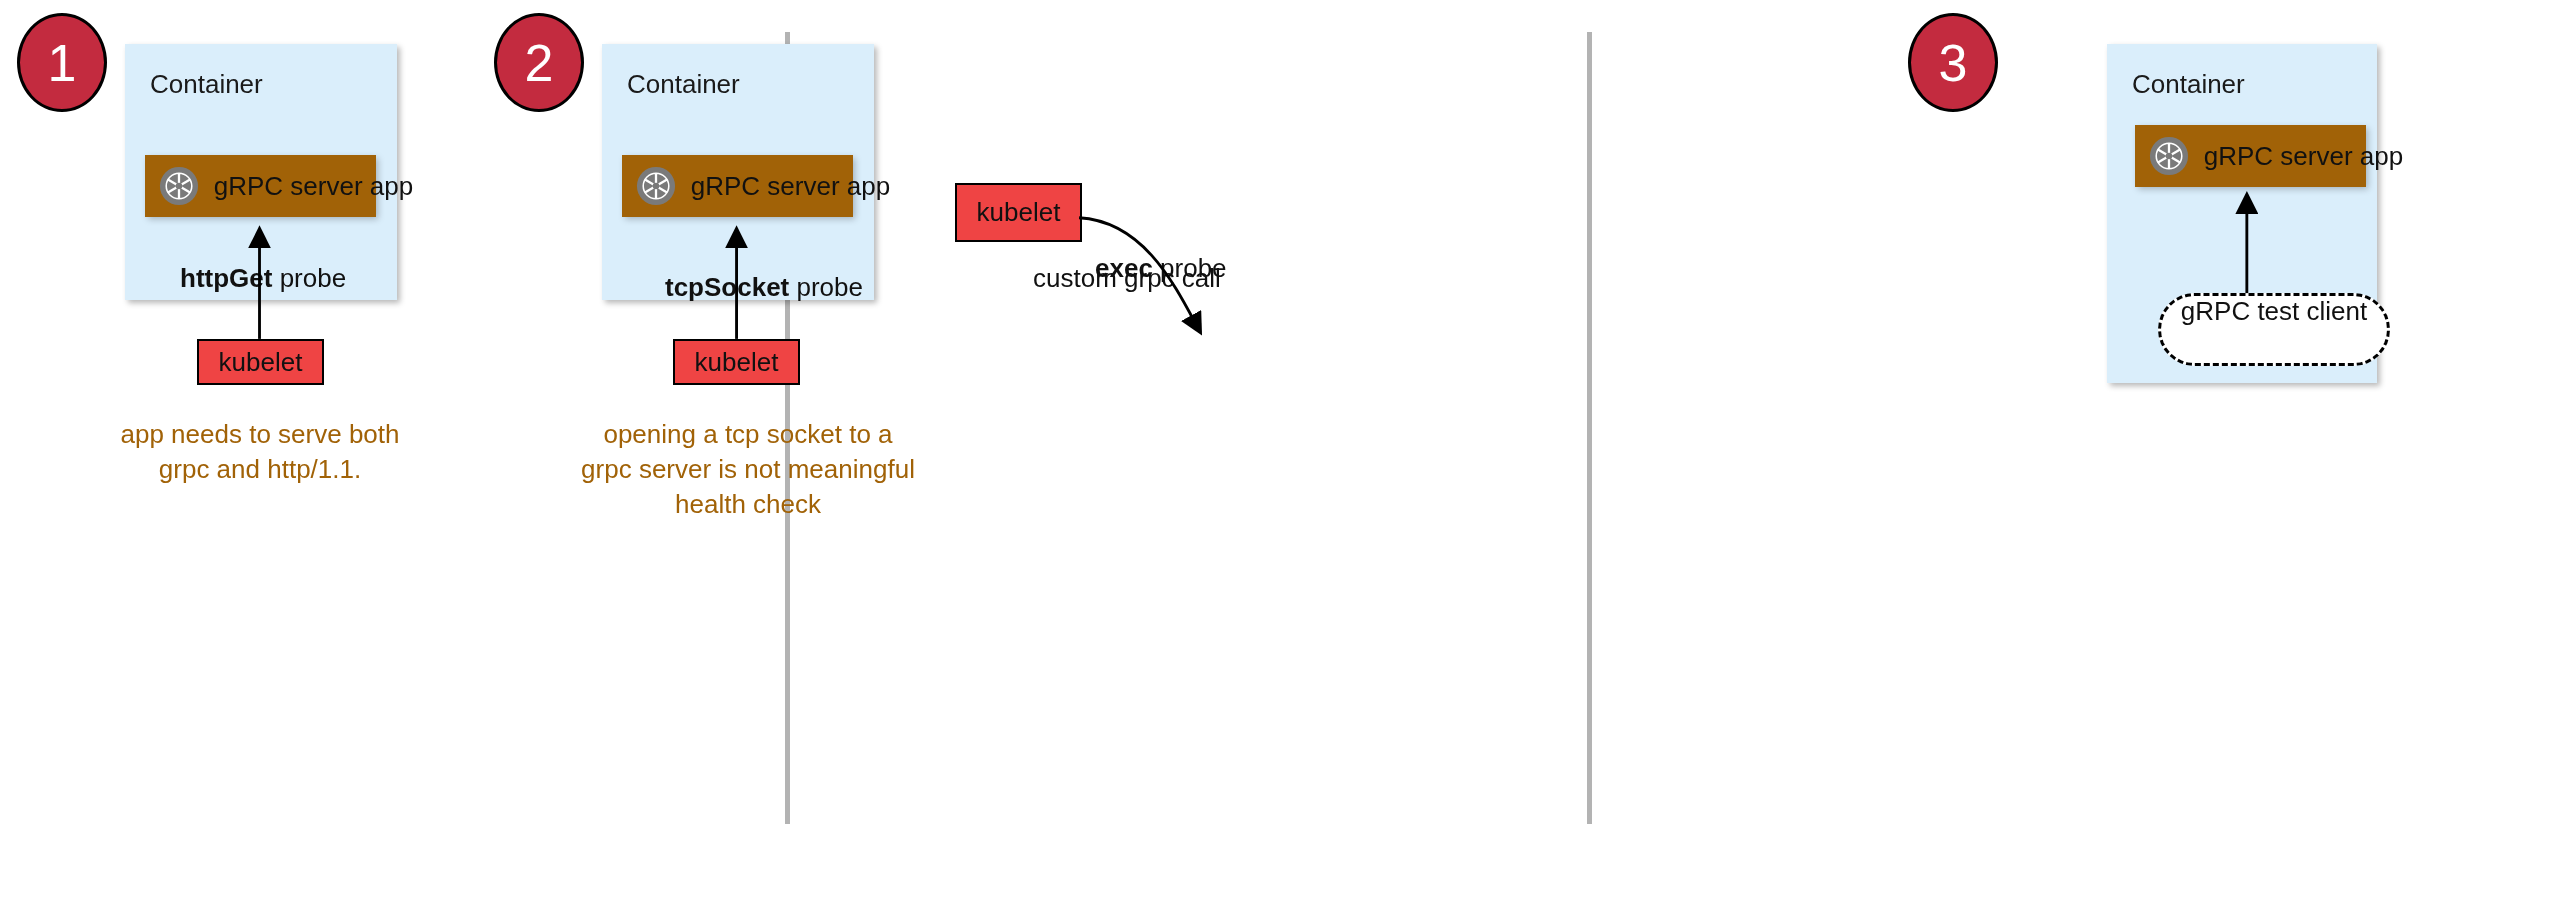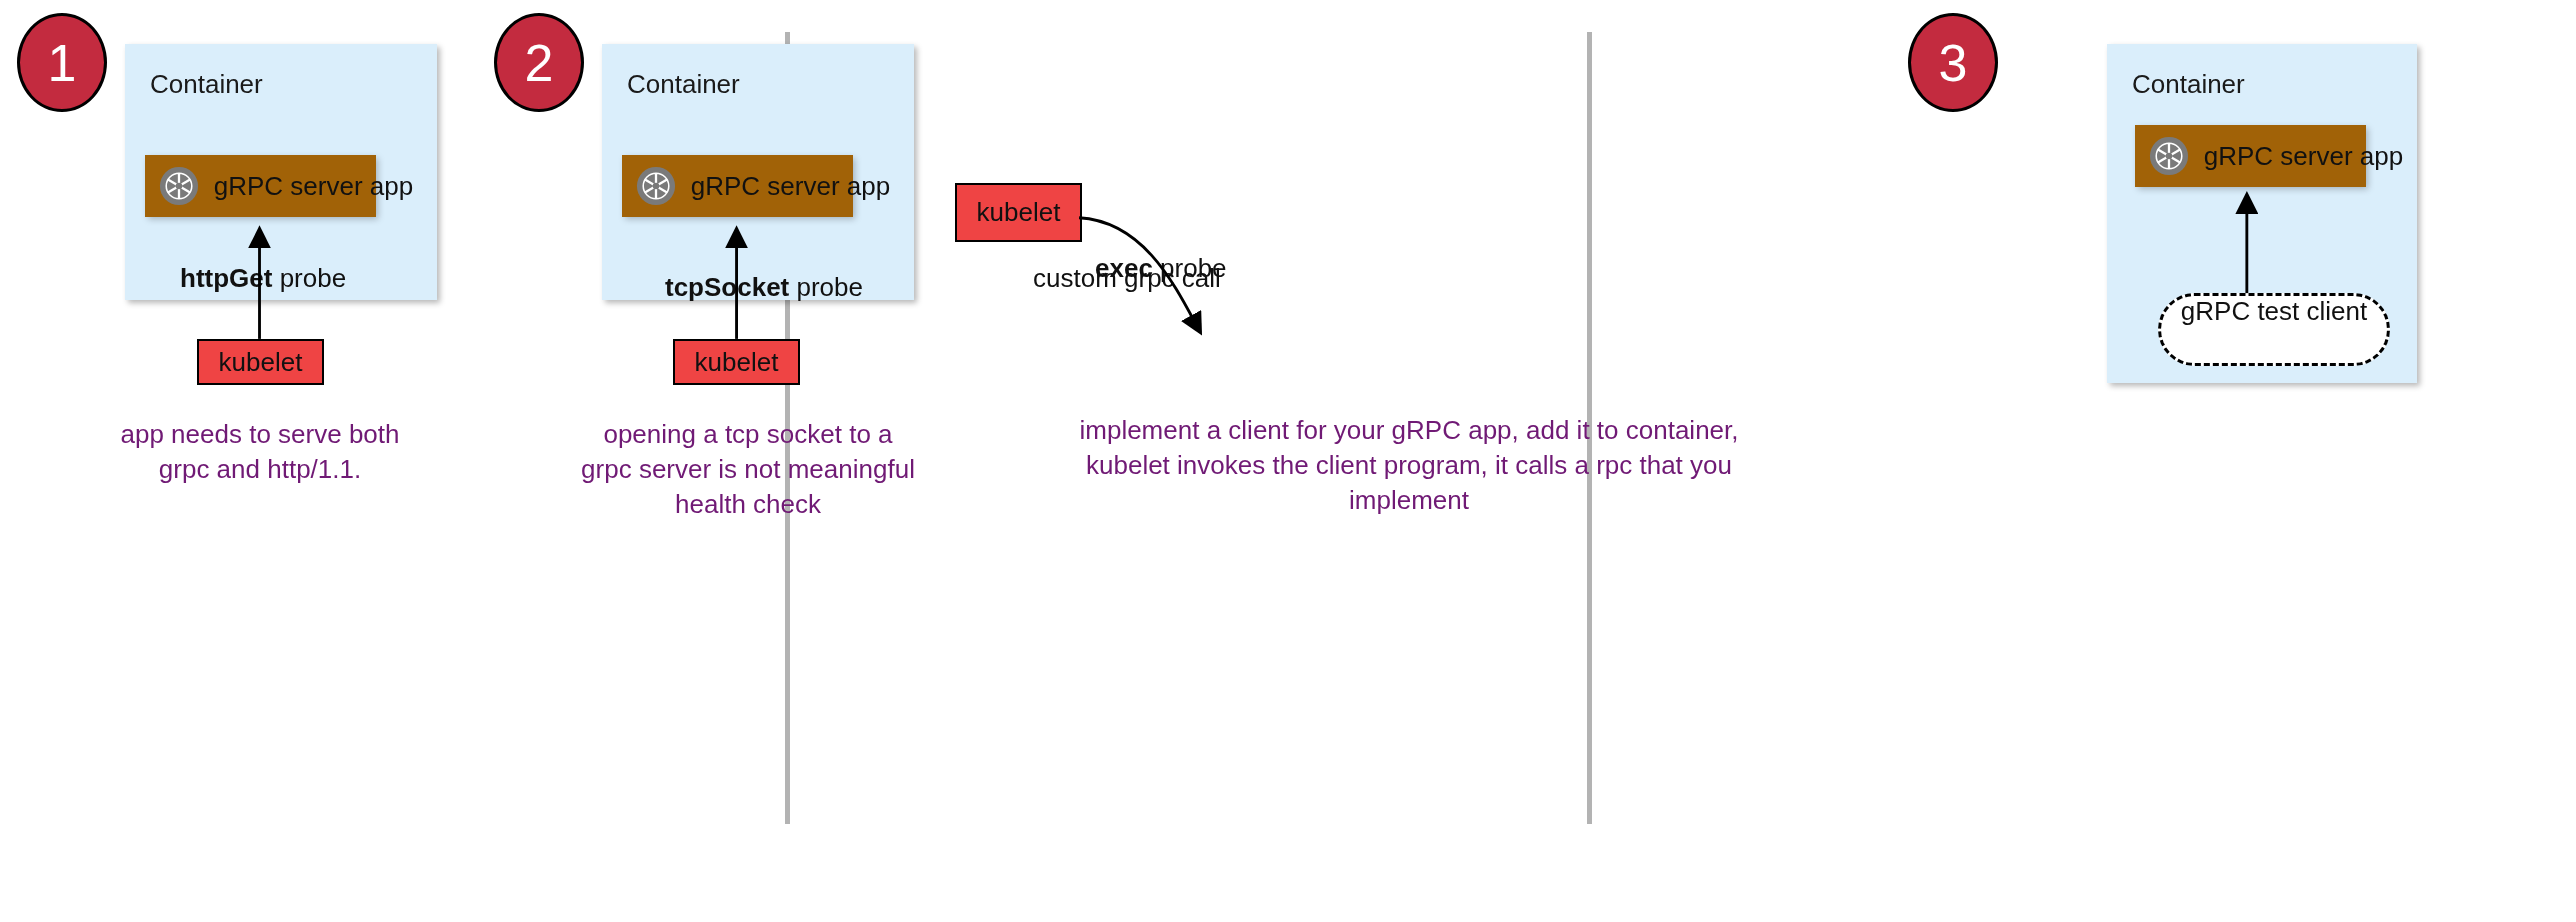--- a/index.html
+++ b/index.html
@@ -58,21 +58,20 @@
     font-weight: 400;
     letter-spacing: 0;
     line-height: 1;
   }
 
   
   .container-box {
     position: absolute;
     background: #daeefb;
     box-shadow: 2.9px 2.9px 5.7px rgba(0,0,0,0.28);
-    padding-left: 40px;
   }
   .container-label {
     position: absolute;
     left: 25px;
     top: 25px;
     font-size: 26px;
     color: #1a1a1a;
     white-space: nowrap;
   }
 
@@ -131,21 +130,21 @@
     color: #111111;
     white-space: nowrap;
   }
   .edge-label b { font-weight: 700; }
 
   
   .caption {
     position: absolute;
     font-size: 26px;
     line-height: 1.34;
-    color: #701a75;
+    color: #a16207;
     text-align: center;
   }
 
   
   .edges {
     position: absolute;
     left: 0;
     top: 0;
     width: 2576px;
     height: 923px;
@@ -303,21 +302,20 @@
     <div class="edge-label" style="left:-494px; top:253px;">
       <b>exec</b><span> probe</span>
     </div>
 
     <div class="edge-label" style="left:-556px; top:263px;">custom grpc call</div>
 
     <div class="dashed-node" style="left:569px; top:293px; width:232px; height:73px;">
       <span>gRPC test client</span>
     </div>
 
-    <div class="caption" style="left:-528px; top:413px; width:696px;">implement a client for your gRPC app, add it to container, kubelet invokes the client program, it calls a rpc that you implement</div>
   </div>
 
   <svg class="edges" viewBox="0 0 2700 967">
     <defs>
       <marker id="arrowhead" viewBox="0 0 12 12" refX="10" refY="6" markerWidth="8" markerHeight="8" orient="auto-start-reverse">
         <path d="M 0 0 L 12 6 L 0 12 z" fill="#000000"></path>
       </marker>
     </defs>
 
     <g>

